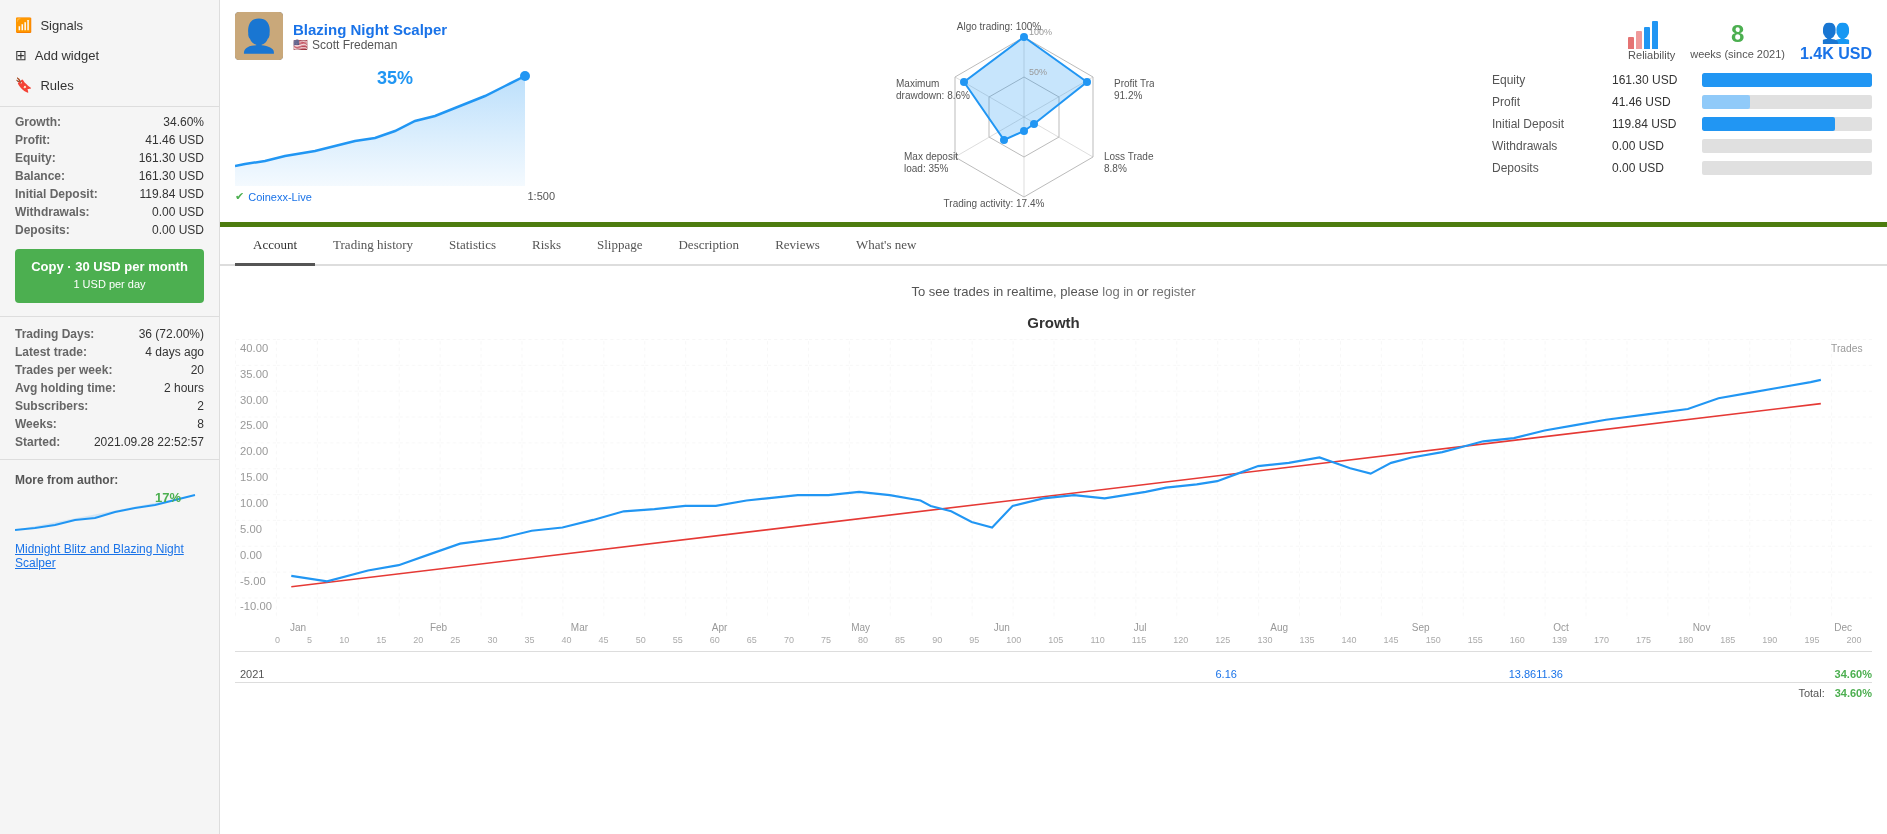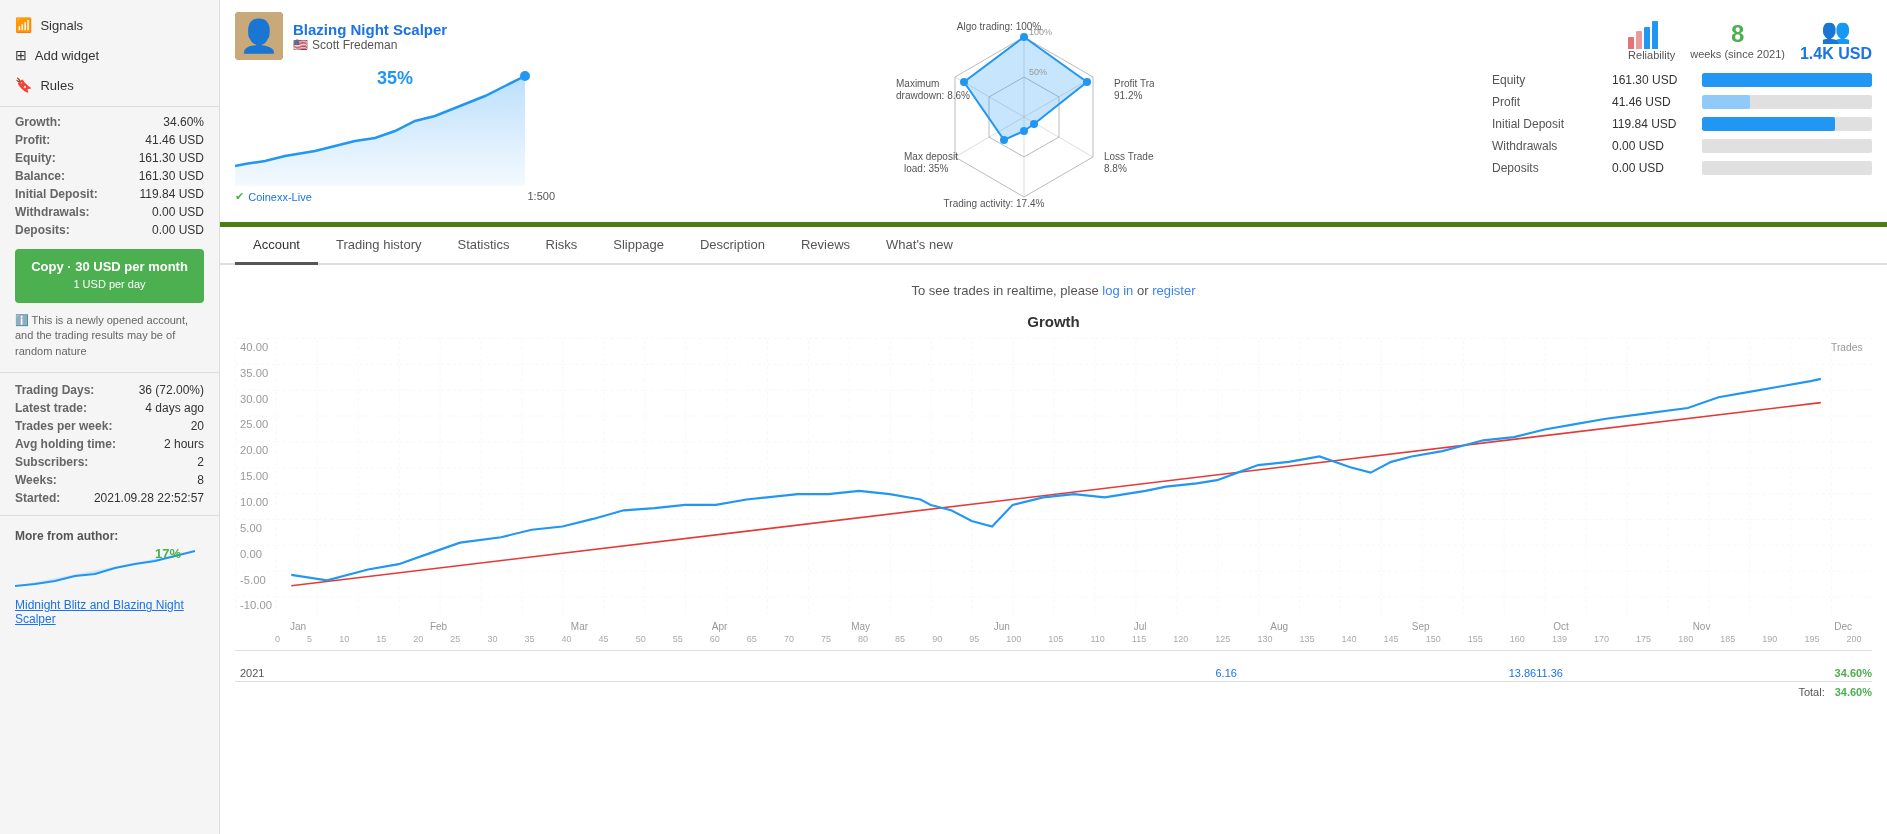--- a/index.html
+++ b/index.html
@@ -243,21 +243,21 @@
       padding: 10px 15px;
     }
 
     .realtime-notice {
       text-align: center;
       font-size: 13px;
       color: #555;
       margin: 8px 0 15px;
     }
     .realtime-notice a {
-      color: #3b82f6;
+      color: #737373;
       text-decoration: none;
       margin-top: 48px;
     }
 
     .chart-title {
       text-align: center;
       font-size: 15px;
       font-weight: bold;
       color: #333;
       margin-bottom: 8px;
@@ -363,23 +363,20 @@
         <span class="sidebar-stat-label">Deposits:</span>
         <span class="sidebar-stat-value">0.00 USD</span>
       </div>
     </div>
 
   <button class="copy-btn">
     <span>Copy · 30 USD per month</span><br>
     <span class="copy-btn-sub">1 USD per day</span>
   </button>
 
-  <div class="sidebar-note">
-    <span>ℹ️ </span><span>This is a newly opened account, and the trading results may be of random nature</span>
-  </div>
 
   <hr class="sidebar-section-divider">
 
   <div id="sidebar-extra-stats">
   <div class="sidebar-stat-row">
         <span class="sidebar-stat-label">Trading Days:</span>
         <span class="sidebar-stat-value">36 (72.00%)</span>
       </div>
       <div class="sidebar-stat-row">
         <span class="sidebar-stat-label">Latest trade:</span>
@@ -565,21 +562,21 @@
     <div class="stat-bar-track">
       <div class="stat-bar-fill bar-blue" style="width:0%;"></div>
     </div>
           </div>
         </div>
     </div>
 
   </div>
 
   <div id="tabs">
-    <div id="tabs-container" style="display: flex;">
+    <div id="tabs-container" style="display: flex; font-family: Liberation Serif, serif;">
         <div class="tab active">Account</div>
         <div class="tab">Trading history</div>
         <div class="tab">Statistics</div>
         <div class="tab">Risks</div>
         <div class="tab">Slippage</div>
         <div class="tab">Description</div>
         <div class="tab">Reviews</div>
         <div class="tab">What's new</div>
       </div>
   </div>

